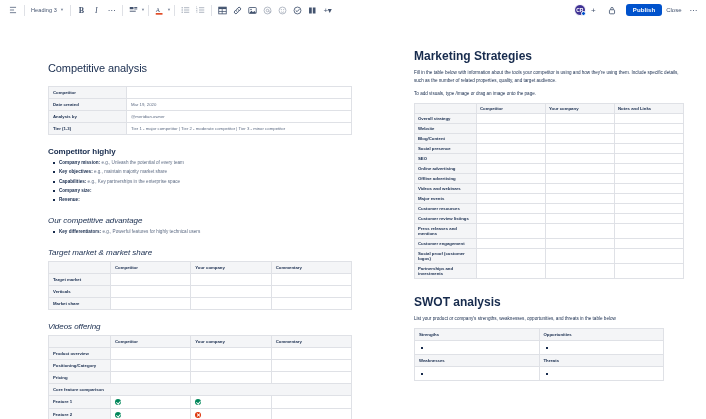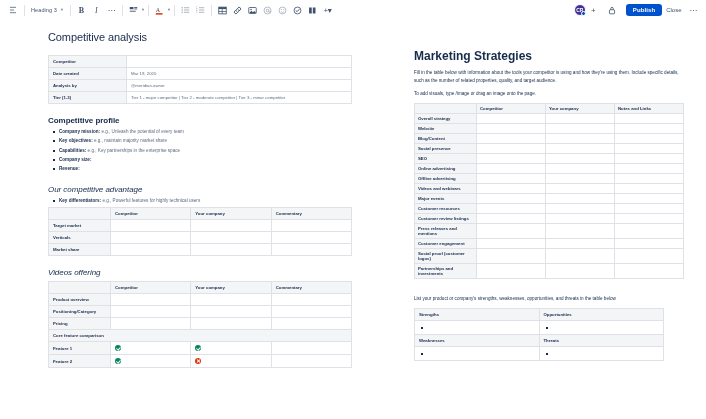--- a/index.html
+++ b/index.html
@@ -73,21 +73,21 @@
     width: 706px;
     height: 398px;
     background: #fff;
     padding: 0;
   }
   .col-left  { width: 392px; padding: 10px 40px 0 48px; }
   .col-right { width: 314px; padding: 28px 22px 0 22px; }
 
   h2.doc-title {
     font-size: 11px; font-weight: normal; color: #172b4d;
-    letter-spacing: -.1px; margin-bottom: 12px;
+    letter-spacing: -.1px; margin-bottom: 12px; margin-top: 31px;
   }
   h3.sec {
     font-size: 8px; font-weight: bold; color: #172b4d;
     margin: 12px 0 4px 0; letter-spacing: -.05px;
   }
   h3.sec.thin { font-weight: normal; font-size: 8px; font-style: italic; }
   h3.r-title { font-size: 12px; font-weight: bold; color: #172b4d; margin-bottom: 6px;}
   p.para { font-size: 4.6px; color: #172b4d; line-height: 1.75; margin-bottom: 5px; }
 
   ul.bul { list-style: none; margin: 0 0 0 4px; }
@@ -306,34 +306,35 @@
           <td class="lbl">Analysis by</td>
           <td class="val">@meridian.owner</td>
         </tr>
         <tr>
           <td class="lbl">Tier (1-3)</td>
           <td class="val">Tier 1 - major competitor | Tier 2 - moderate competitor | Tier 3 - minor competitor</td>
         </tr>
       </tbody>
     </table>
 
-    <h3 class="sec">Competitive profile</h3>
+    <h3 class="sec">Competitor highly</h3>
     <ul class="bul">
       <li><b>Company mission:</b><span class="ex"> e.g., Unleash the potential of every team</span></li>
       <li><b>Key objectives:</b><span class="ex"> e.g., maintain majority market share</span></li>
       <li><b>Capabilities:</b><span class="ex"> e.g., Key partnerships in the enterprise space</span></li>
       <li><b>Company size:</b><span class="ex"></span></li>
       <li><b>Revenue:</b><span class="ex"></span></li>
     </ul>
 
     <h3 class="sec thin">Our competitive advantage</h3>
     <ul class="bul">
       <li><b>Key differentiators:</b><span class="ex"> e.g., Powerful features for highly technical users</span></li>
     </ul>
 
+    <h3 class="sec thin">Target market &amp; market share</h3>
     <table class="tbl-3">
       <thead>
         <tr>
           <th class="hdr"></th>
           <th class="hdr">Competitor</th>
           <th class="hdr">Your company</th>
           <th class="hdr">Commentary</th>
         </tr>
       </thead>
       <tbody>
@@ -511,20 +512,21 @@
             <td class="lbl">Partnerships and investments</td>
             <td></td>
             <td></td>
             <td></td>
           </tr>
         </tbody>
     </table>
 
     <div class="gap-lg"></div>
 
+    <h3 class="r-title">SWOT analysis</h3>
     <p class="para">List your product or company's strengths, weaknesses, opportunities, and threats in the table below</p>
 
     <table class="tbl-swot" style="width:250px">
       <tbody>
         <tr>
           <td class="hdr">Strengths</td>
           <td class="hdr">Opportunities</td>
         </tr>
         <tr>
           <td><span class="mini-bullet"></span></td>

